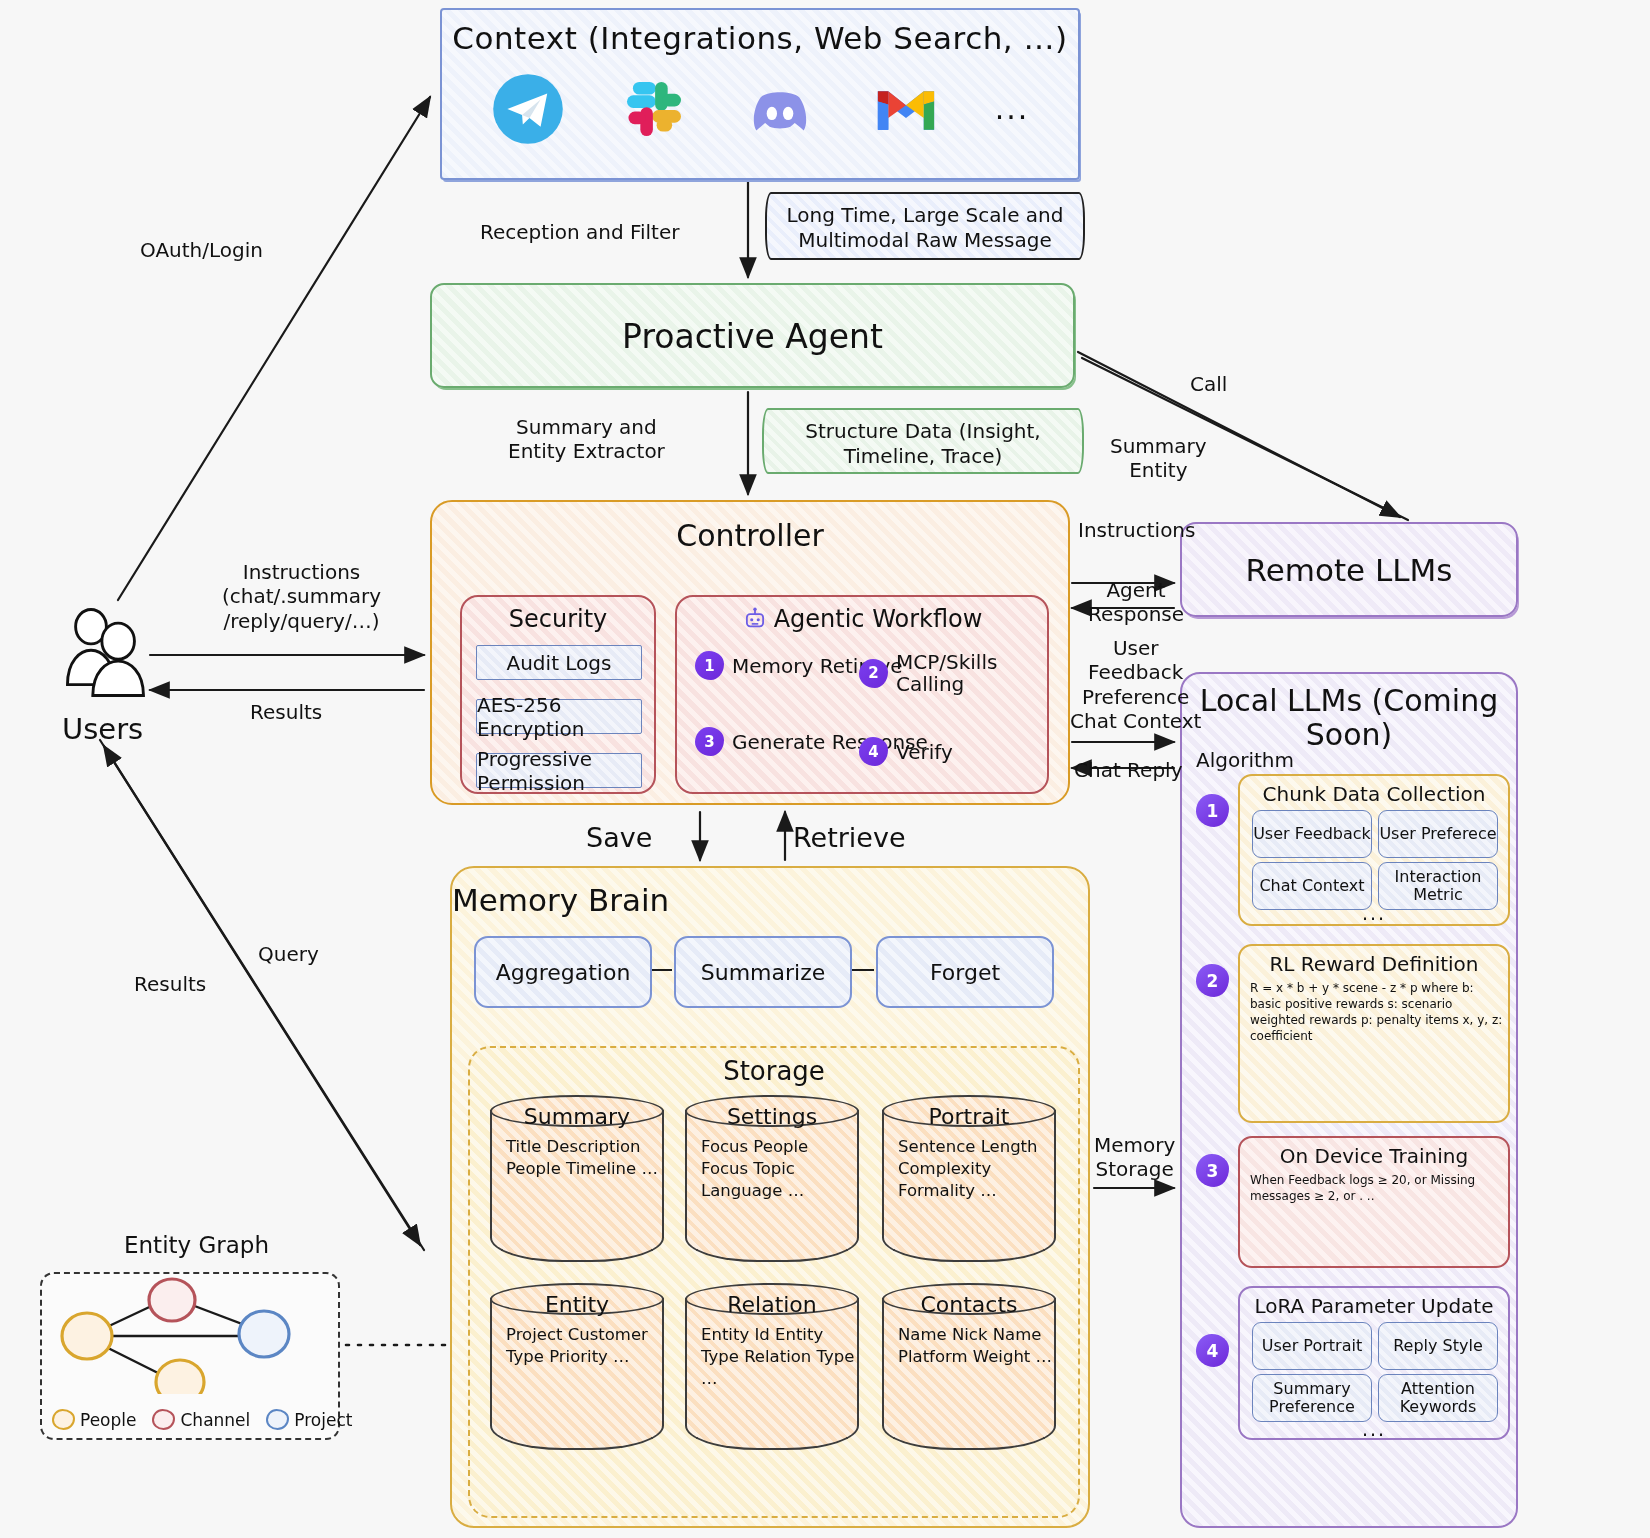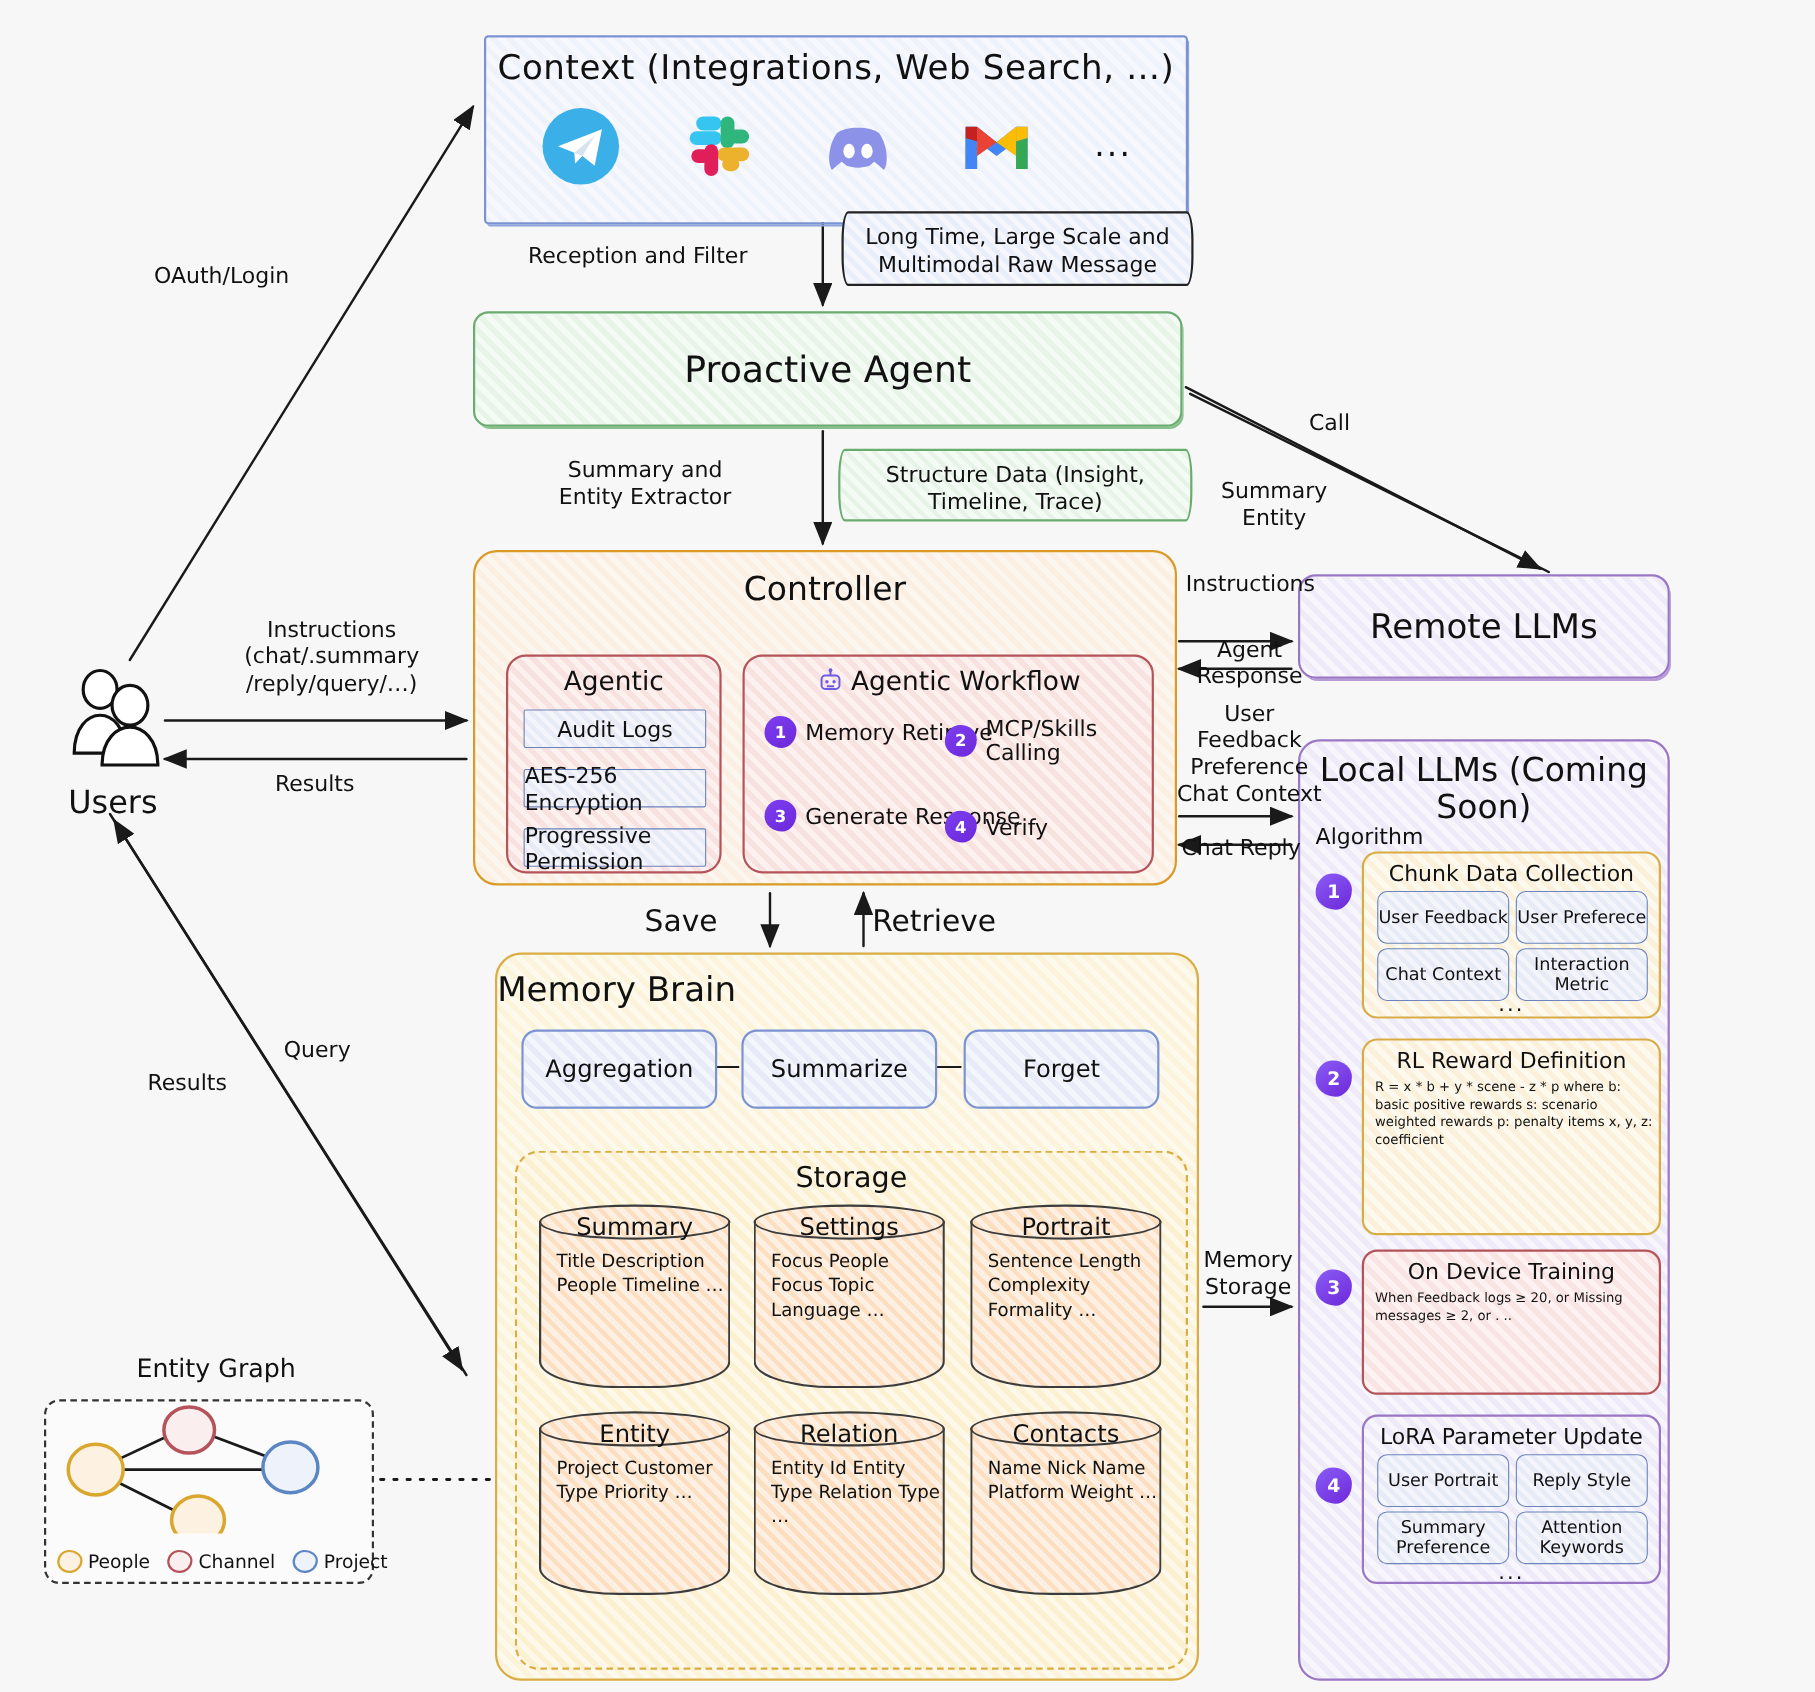--- a/index.html
+++ b/index.html
@@ -23,21 +23,20 @@
     border-radius:18px;
   }
   .lbl{position:absolute;white-space:pre;line-height:1.18;}
 
   
   #context{
     left:440px;top:8px;width:640px;height:172px;
     border:2px solid #7b93d4;border-radius:4px;
     background:repeating-linear-gradient(45deg,#eef2fb,#eef2fb 5px,#f6f8fd 5px,#f6f8fd 10px);
     box-shadow:2px 3px 0 -1px #8fa4dc;
-    margin-top:24px;
   }
   #context .title{
     position:absolute;top:10px;left:0;width:100%;text-align:center;
     font-size:31px;letter-spacing:.5px;
   }
   .icon-row{position:absolute;top:62px;left:0;width:100%;
     display:flex;align-items:center;justify-content:center;gap:52px;}
   .appicon{width:74px;height:74px;position:relative;display:block;}
 
   
@@ -282,21 +281,21 @@
 (Insight, Timeline, Trace)</div>
 
   <div class="box" id="agent">
     <div class="title">Proactive Agent</div>
   </div>
 
   <div class="box" id="controller">
     <div class="title">Controller</div>
 
     <div class="inner-card" id="security">
-      <div class="hd">Agentic</div>
+      <div class="hd">Security</div>
       <div class="pill" style="top:48px">Audit Logs</div>
       <div class="pill" style="top:102px">AES-256 Encryption</div>
       <div class="pill" style="top:156px">Progressive Permission</div>
     </div>
 
     <div class="inner-card" id="workflow">
       <div class="hd">
         <svg style="width:26px;height:26px;vertical-align:-5px;margin-right:6px" viewBox="0 0 32 32">
           <rect x="6" y="10" width="20" height="15" rx="4" fill="none" stroke="#6d5de6" stroke-width="2.2"></rect>
           <line x1="16" y1="4" x2="16" y2="10" stroke="#6d5de6" stroke-width="2.2"></line>

